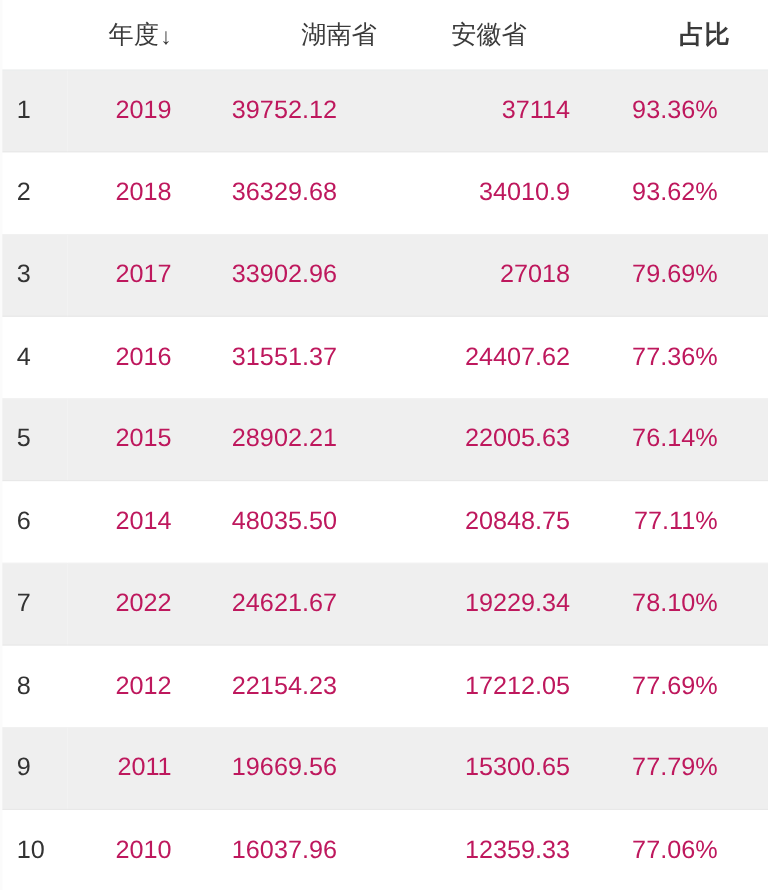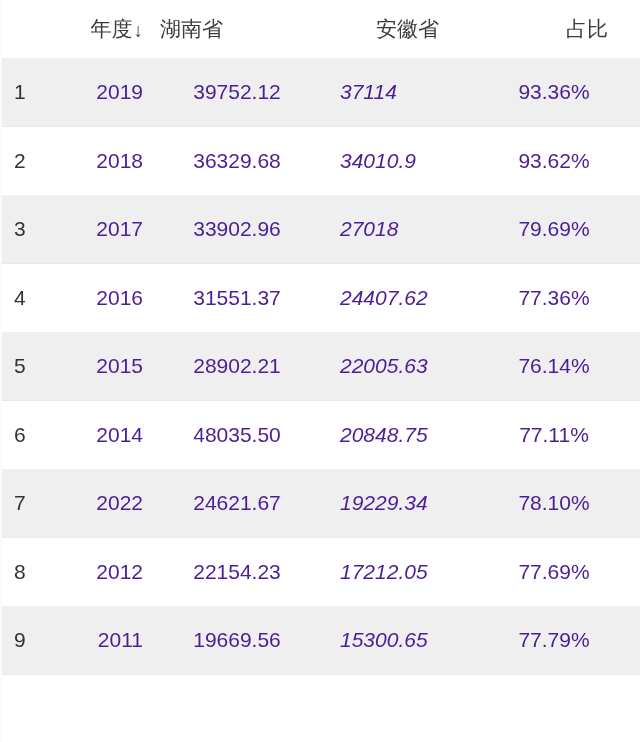--- a/index.html
+++ b/index.html
@@ -57,62 +57,62 @@
     font-weight: normal;
     font-size: 21px;
     color: #3b3b3b;
     padding: 0;
     vertical-align: middle;
     border-bottom: 1px solid #eceeee;
     white-space: nowrap;
   }
   th.th-index { }
   th.th-year  { text-align: right; padding-right: 17px; }
-  th.th-hunan { text-align: left; padding-right: 26px; }
+  th.th-hunan { text-align: right; padding-right: 26px; }
   th.th-anhui { text-align: center; padding-right: 25px; }
-  th.th-ratio { text-align: right; padding-right: 32px; }
+  th.th-ratio { text-align: right; padding-right: 32px; font-weight: bold; }
 
   .sort-arrow {
     display: inline-block;
     font-size: 19px;
     line-height: 1;
     color: #3b3b3b;
     margin-left: 1px;
     transform: translateY(1px);
   }
 
   
   tbody tr.data-row {
     height: 68.5px;
     background: #ffffff;
   }
   tbody tr.data-row.striped {
     background: #efefef;
   }
   tbody td {
     font-size: 21px;
-    color: #4c1d95;
+    color: #be185d;
     padding: 0;
     vertical-align: middle;
     white-space: nowrap;
     border-bottom: 1px solid #f1f1f1;
   }
   tbody tr.data-row.striped td {
     border-bottom: 1px solid #e8e8e8;
   }
 
   td.cell-index {
     text-align: left;
     padding-left: 14px;
     color: #333333;
   }
   td.cell-year  { text-align: right; padding-right: 17px; }
   td.cell-hunan { text-align: center; padding-right: 26px; }
-  td.cell-anhui { padding-right: 25px; font-style: italic; }
-  td.cell-ratio { text-align: center; padding-right: 32px; }
+  td.cell-anhui { text-align: right; padding-right: 25px; }
+  td.cell-ratio { text-align: right; padding-right: 42px; }
 </style>
 </head>
 <body>
 
 <div class="table-wrap">
 
   <div class="left-edge"></div>
 
   <table class="data-table">
     <colgroup>
@@ -190,16 +190,23 @@
           <td class="cell-anhui">17212.05</td>
           <td class="cell-ratio">77.69%</td>
         </tr>
         <tr class="data-row striped">
           <td class="cell-index">9</td>
           <td class="cell-year">2011</td>
           <td class="cell-hunan">19669.56</td>
           <td class="cell-anhui">15300.65</td>
           <td class="cell-ratio">77.79%</td>
         </tr>
+        <tr class="data-row">
+          <td class="cell-index">10</td>
+          <td class="cell-year">2010</td>
+          <td class="cell-hunan">16037.96</td>
+          <td class="cell-anhui">12359.33</td>
+          <td class="cell-ratio">77.06%</td>
+        </tr>
       </tbody>
   </table>
 
 </div>
 
 </body></html>

